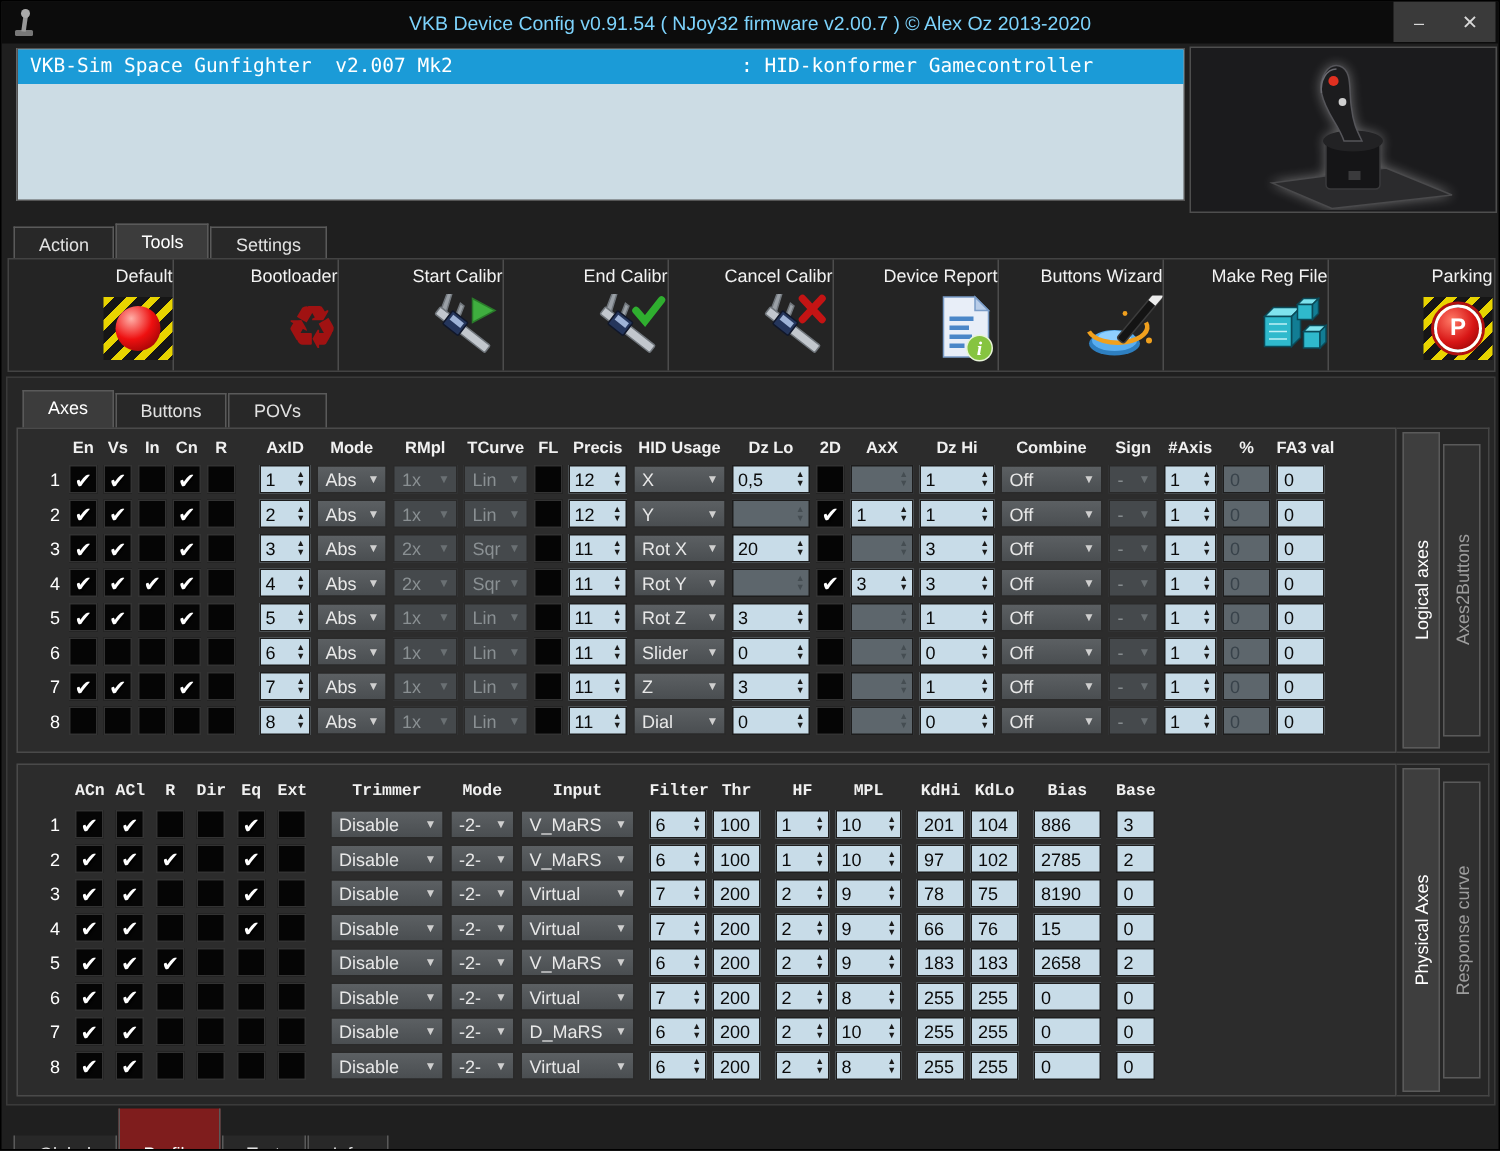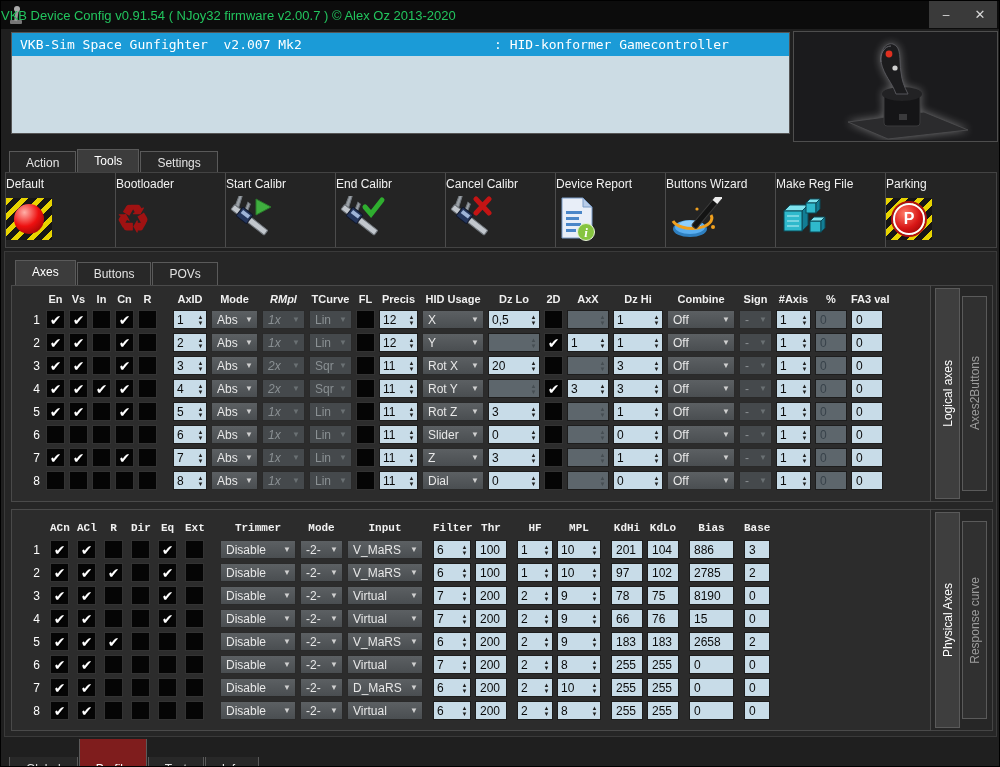--- a/index.html
+++ b/index.html
@@ -1,21 +1,21 @@
 <!DOCTYPE html>
 <html><head>
 <meta charset="utf-8">
 <style>
   html,body{margin:0;padding:0;background:#141414;}
   .app{position:relative;width:1000px;height:767px;background:#1f1f1f;font-family:"Liberation Sans",sans-serif;
        border:1px solid #000;box-sizing:border-box;overflow:hidden;}
   
   .titlebar{position:absolute;left:0;top:0;width:100%;height:28px;background:#0c0c0c;display:flex;align-items:center;}
   .titlebar .ticon{margin-left:6px;width:18px;height:20px;}
-  .titlebar .ttext{position:absolute;left:0;right:0;text-align:left;color:#22c55e;font-size:13px;}
+  .titlebar .ttext{position:absolute;left:0;right:0;text-align:center;color:#7dd3fc;font-size:13px;}
   .winbtns{position:absolute;right:2px;top:0;height:27px;background:#3a3a3a;display:flex;}
   .winbtn{width:34px;height:27px;display:flex;align-items:center;justify-content:center;color:#d8d8d8;font-size:12px;cursor:default;}
   .winbtn.close{font-size:13px;}
   
   .devlist{position:absolute;left:10px;top:31px;width:779px;height:102px;background:#ccdce4;border:1px solid #555;box-sizing:border-box;}
   .devrow{height:23px;background:#1b9bd7;color:#fff;font-family:"DejaVu Sans Mono",monospace;font-size:13px;
           display:flex;align-items:center;white-space:pre;}
   .devrow .dname{margin-left:8px;}
   .devrow .dsuffix{position:absolute;left:482px;}
   .devimg{position:absolute;left:792px;top:30px;width:205px;height:111px;background:#1b1b1d;border:1px solid #4e4e4e;box-sizing:border-box;
@@ -26,21 +26,21 @@
   .tabs-sub{left:14px;top:259px;}
   .tabs-bottom{left:8px;top:738px;}
   .tab{padding:4px 16px 5px 16px;background:#282828;border:1px solid #5a5a5a;border-bottom:none;color:#e2e2e2;
        font-size:12px;margin-right:1px;cursor:default;}
   .tab.active{background:#3c3c3c;color:#fff;padding-bottom:7px;}
   .tabs-bottom .tab{border-bottom:1px solid #5a5a5a;border-top:none;padding:5px 16px 4px 16px;}
   .tabs-bottom .tab.active{padding-top:23px;background:#7f1d1d;}
   
   .toolbar{position:absolute;left:4px;top:171px;width:992px;height:76px;background:#242424;border:1px solid #434343;
            box-sizing:border-box;display:flex;}
-  .tbtn{width:109px;height:100%;display:flex;flex-direction:column;align-items:flex-start;border-right:1px solid #4c4c4c;cursor:default;}
+  .tbtn{width:109px;height:100%;display:flex;flex-direction:column;align-items:flex-end;border-right:1px solid #4c4c4c;cursor:default;}
   .tbtn:last-child{border-right:none;}
   .tbtn .tlabel{color:#f2f2f2;font-size:12px;margin-top:4px;}
   .tbtn .ticonbox{flex:1;display:flex;align-items:center;justify-content:center;}
   .hazard{width:46px;height:42px;background:repeating-linear-gradient(135deg,#e8d400 0 5px,#161616 5px 11px);
           display:flex;align-items:center;justify-content:center;}
   .redball{width:30px;height:30px;border-radius:50%;background:radial-gradient(circle at 35% 28%,#ffb0a8,#ee1010 48%,#7c0000 100%);}
   .recycle{font-size:38px;line-height:38px;color:#a01212;font-weight:bold;}
   .pball{width:28px;height:28px;border-radius:50%;background:radial-gradient(circle at 35% 30%,#ff7a66,#d81616 55%,#860000);
          border:2px solid #fff;box-shadow:0 0 0 2px #b01010;display:flex;align-items:center;justify-content:center;
          color:#fff;font-weight:bold;font-size:16px;}
@@ -78,21 +78,21 @@
   .sel .sel-arrow{font-size:8px;color:#cfcfcf;margin-right:4px;}
   .sel.dis{background:#45494c;}
   .sel.dis .sel-val{color:#8a9093;}
   .sel.dis .sel-arrow{color:#6a7073;}
   .fld{height:19px;background:#c8dce8;border:1px solid #1d1d1d;box-sizing:border-box;display:flex;align-items:center;}
   .fld .fld-val{color:#0a0a0a;font-size:12px;padding-left:4px;white-space:nowrap;}
   .fld.dis{background:#5d666c;}
   .fld.dis .fld-val{color:#38424a;}
   
   .w-num{width:20px;} .w-chk{width:19px;}
-  .w-axid{width:34px;} .w-mode{width:47px;} .w-rmpl{width:43px;font-style:italic;} .w-tcv{width:43px;} .w-fl{width:19px;}
+  .w-axid{width:34px;} .w-mode{width:47px;} .w-rmpl{width:43px;} .w-tcv{width:43px;} .w-fl{width:19px;}
   .w-prec{width:39px;} .w-usage{width:62px;} .w-dzlo{width:52px;} .w-2d{width:19px;} .w-axx{width:42px;}
   .w-dzhi{width:50px;} .w-comb{width:68px;} .w-sign{width:33px;} .w-nax{width:35px;} .w-pct{width:32px;} .w-fa3{width:32px;}
   
   .w-chk6{width:19px;margin-left:8px !important;}
   .w-trim{width:76px;} .w-lmode{width:43px;} .w-input{width:76px;} .w-filt{width:38px;} .w-thr{width:32px;}
   .w-hf{width:36px;} .w-mpl{width:44px;} .w-kd{width:32px;} .w-bias{width:45px;} .w-base{width:26px;}
   .g{margin-left:16px !important;} .g2{margin-left:10px !important;}
   .lower .thead{height:20px;margin-top:4px;font-family:Liberation Mono, monospace;}
 </style>
 </head>

